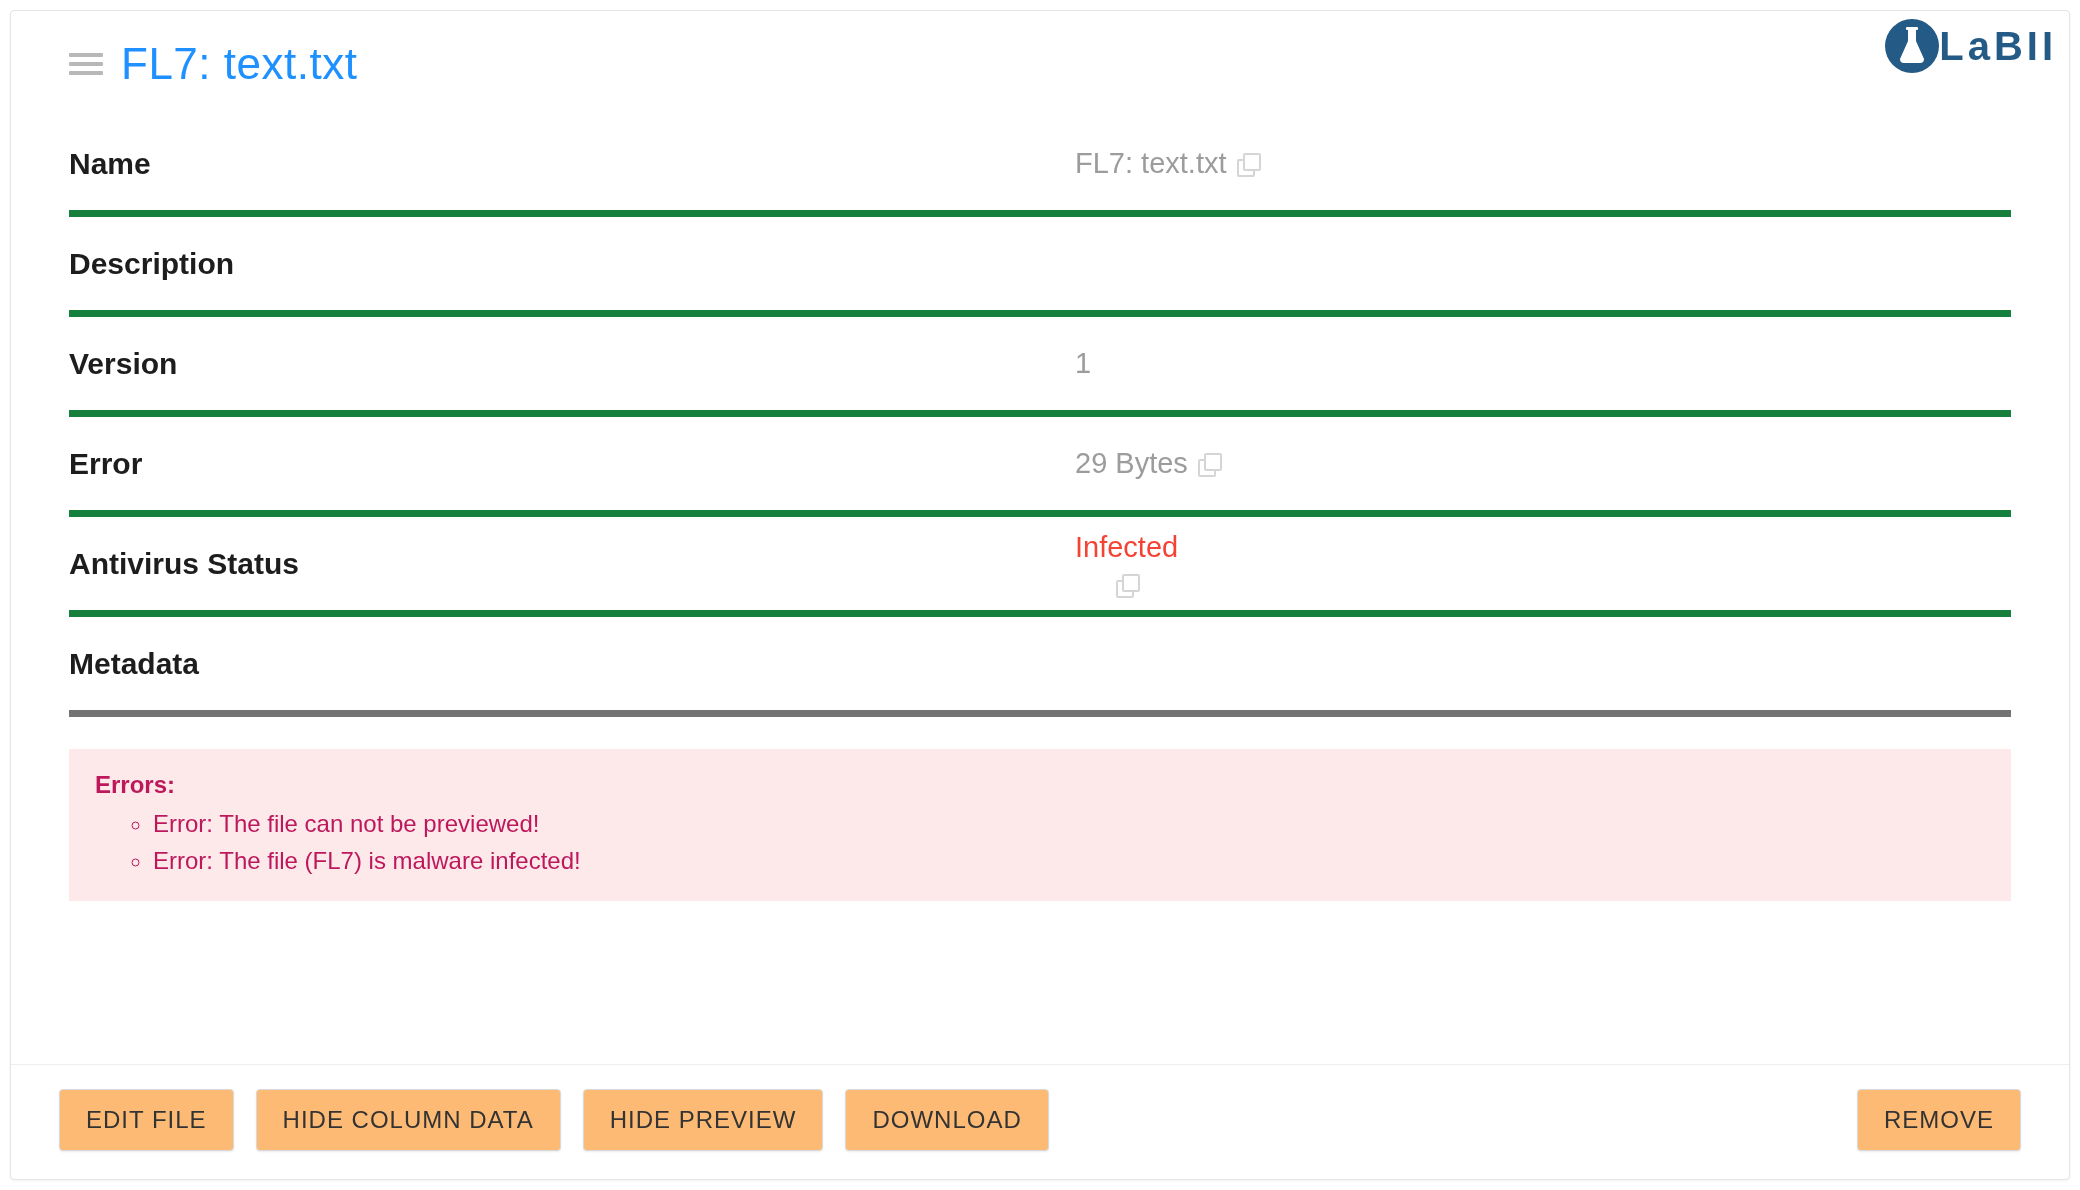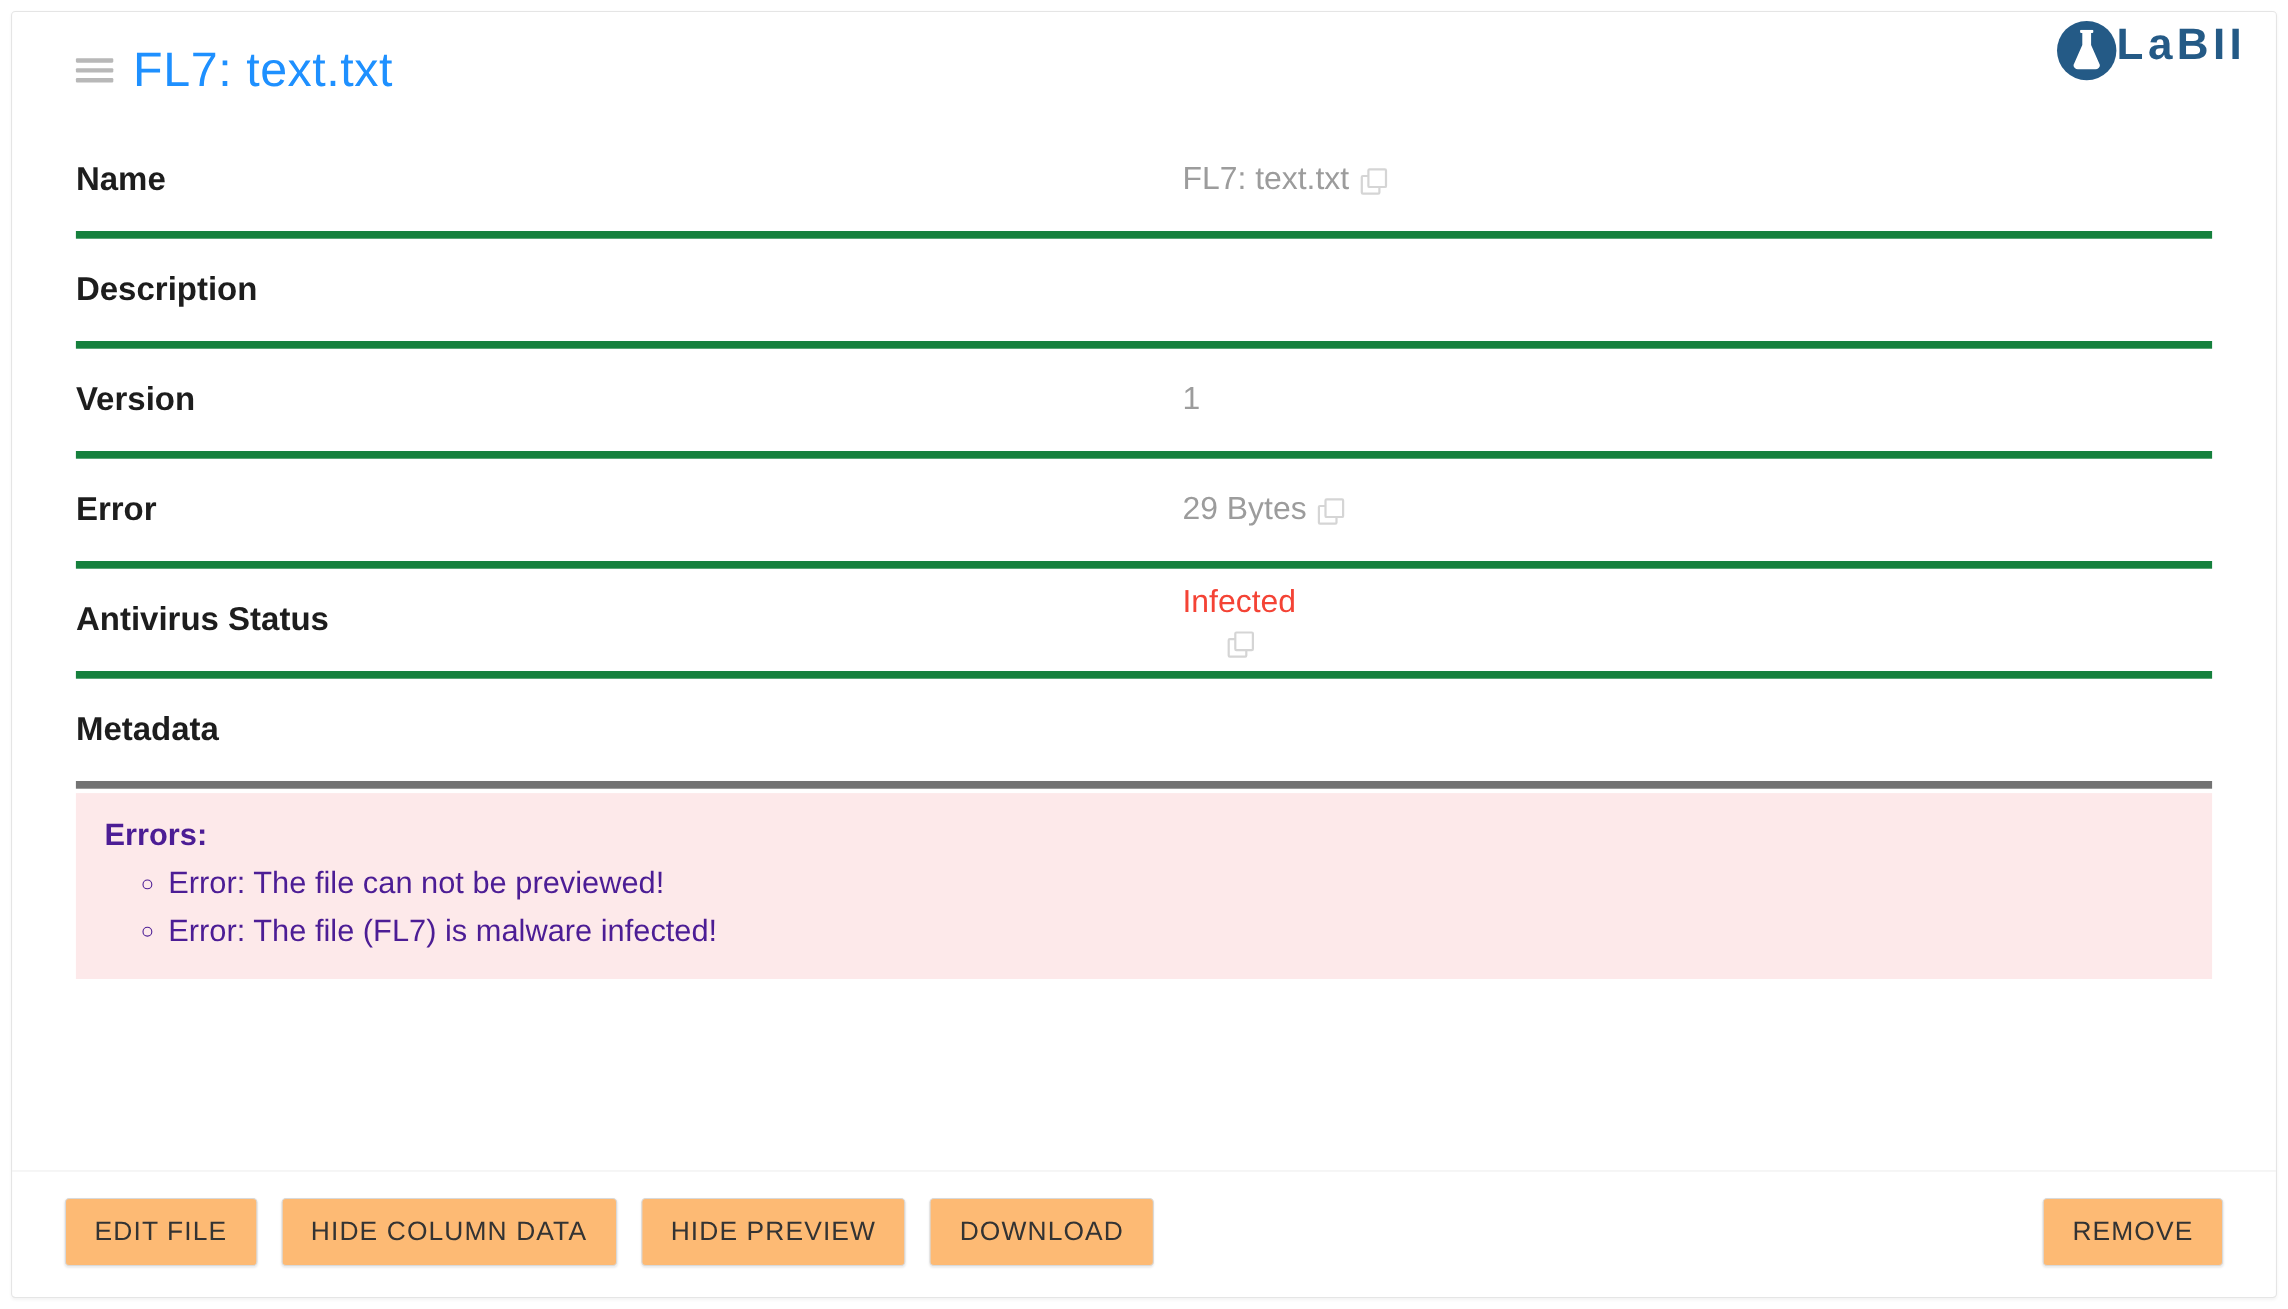--- a/index.html
+++ b/index.html
@@ -22,23 +22,23 @@
     border-radius: 4px;
     background: #fff;
     box-shadow: 0 1px 3px rgba(0,0,0,0.05);
     position: relative;
     display: flex;
     flex-direction: column;
   }
   .logo {
     position: absolute;
     top: 8px;
-    right: 27px;
-    display: flex;
-    align-items: flex-start;
+    right: 12px;
+    display: flex;
+    align-items: center;
     gap: 0;
     color: #245a86;
   }
   .logo-circle {
     width: 54px;
     height: 54px;
     border-radius: 50%;
     background: #245a86;
     display: flex;
     align-items: center;
@@ -120,25 +120,25 @@
   }
   .copy-icon::before {
     width: 14px; height: 14px;
     left: 0; top: 6px;
   }
   .copy-icon::after {
     width: 14px; height: 14px;
     left: 6px; top: 0;
   }
   .errors-box {
-    margin-top: 4px;
+    margin-top: 32px;
     background: #fde9ea;
     padding: 22px 26px 22px 26px;
-    color: #4c1d95;
-    font-size: 28px;
+    color: #be185d;
+    font-size: 24px;
   }
   .errors-title {
     font-weight: 700;
     margin-bottom: 6px;
   }
   .errors-box ul {
     margin: 0;
     padding-left: 58px;
     list-style-type: circle;
   }

